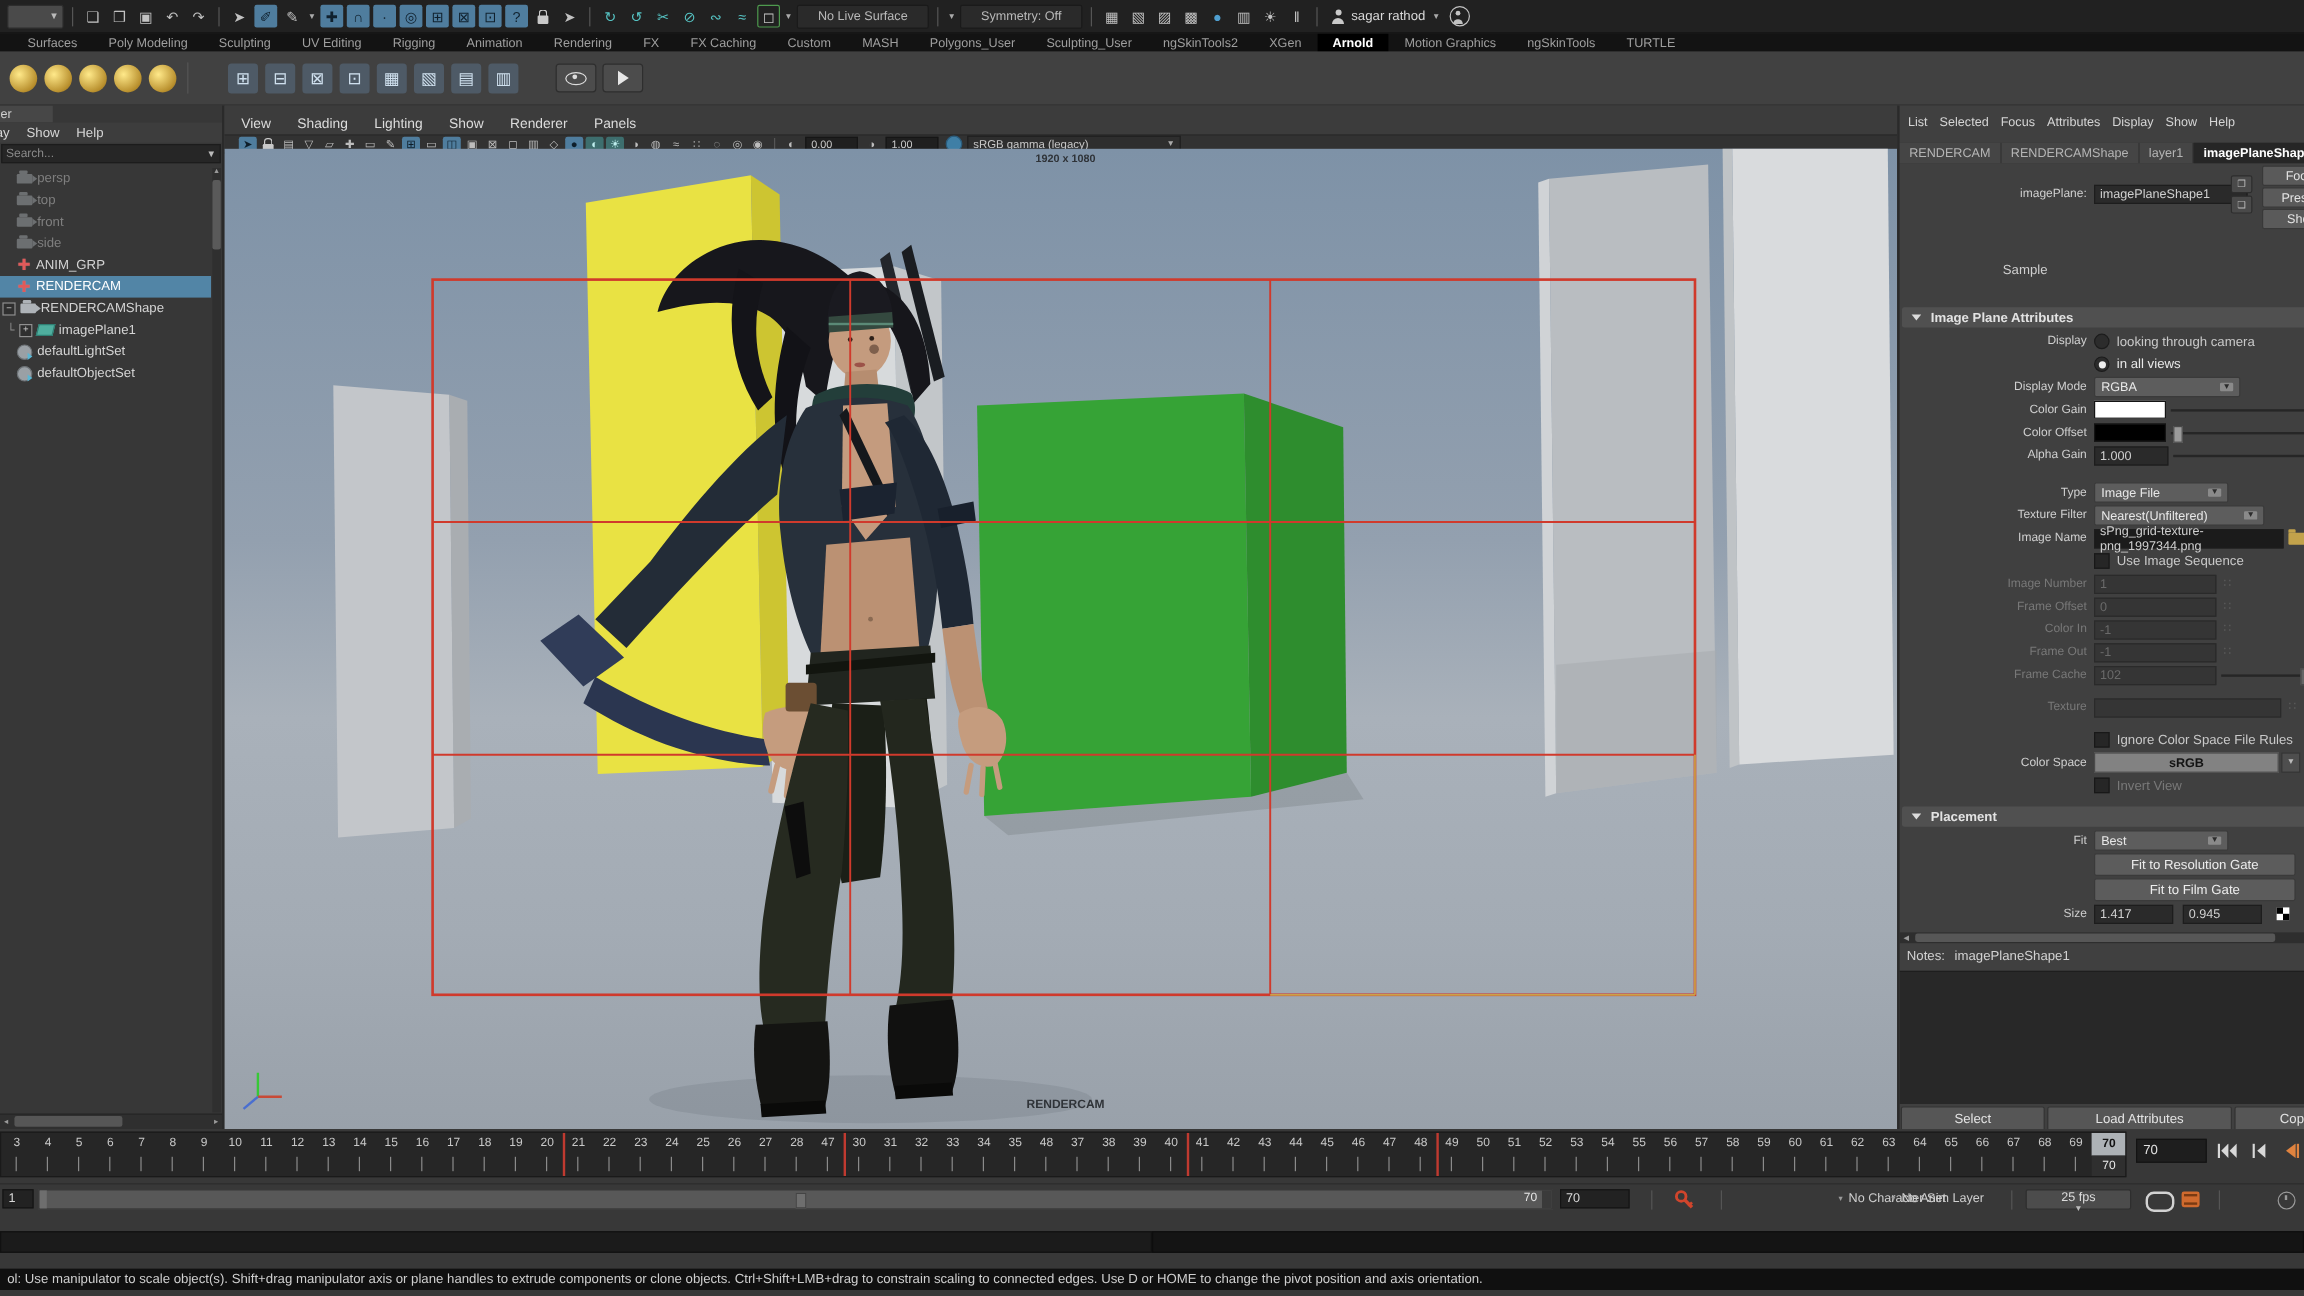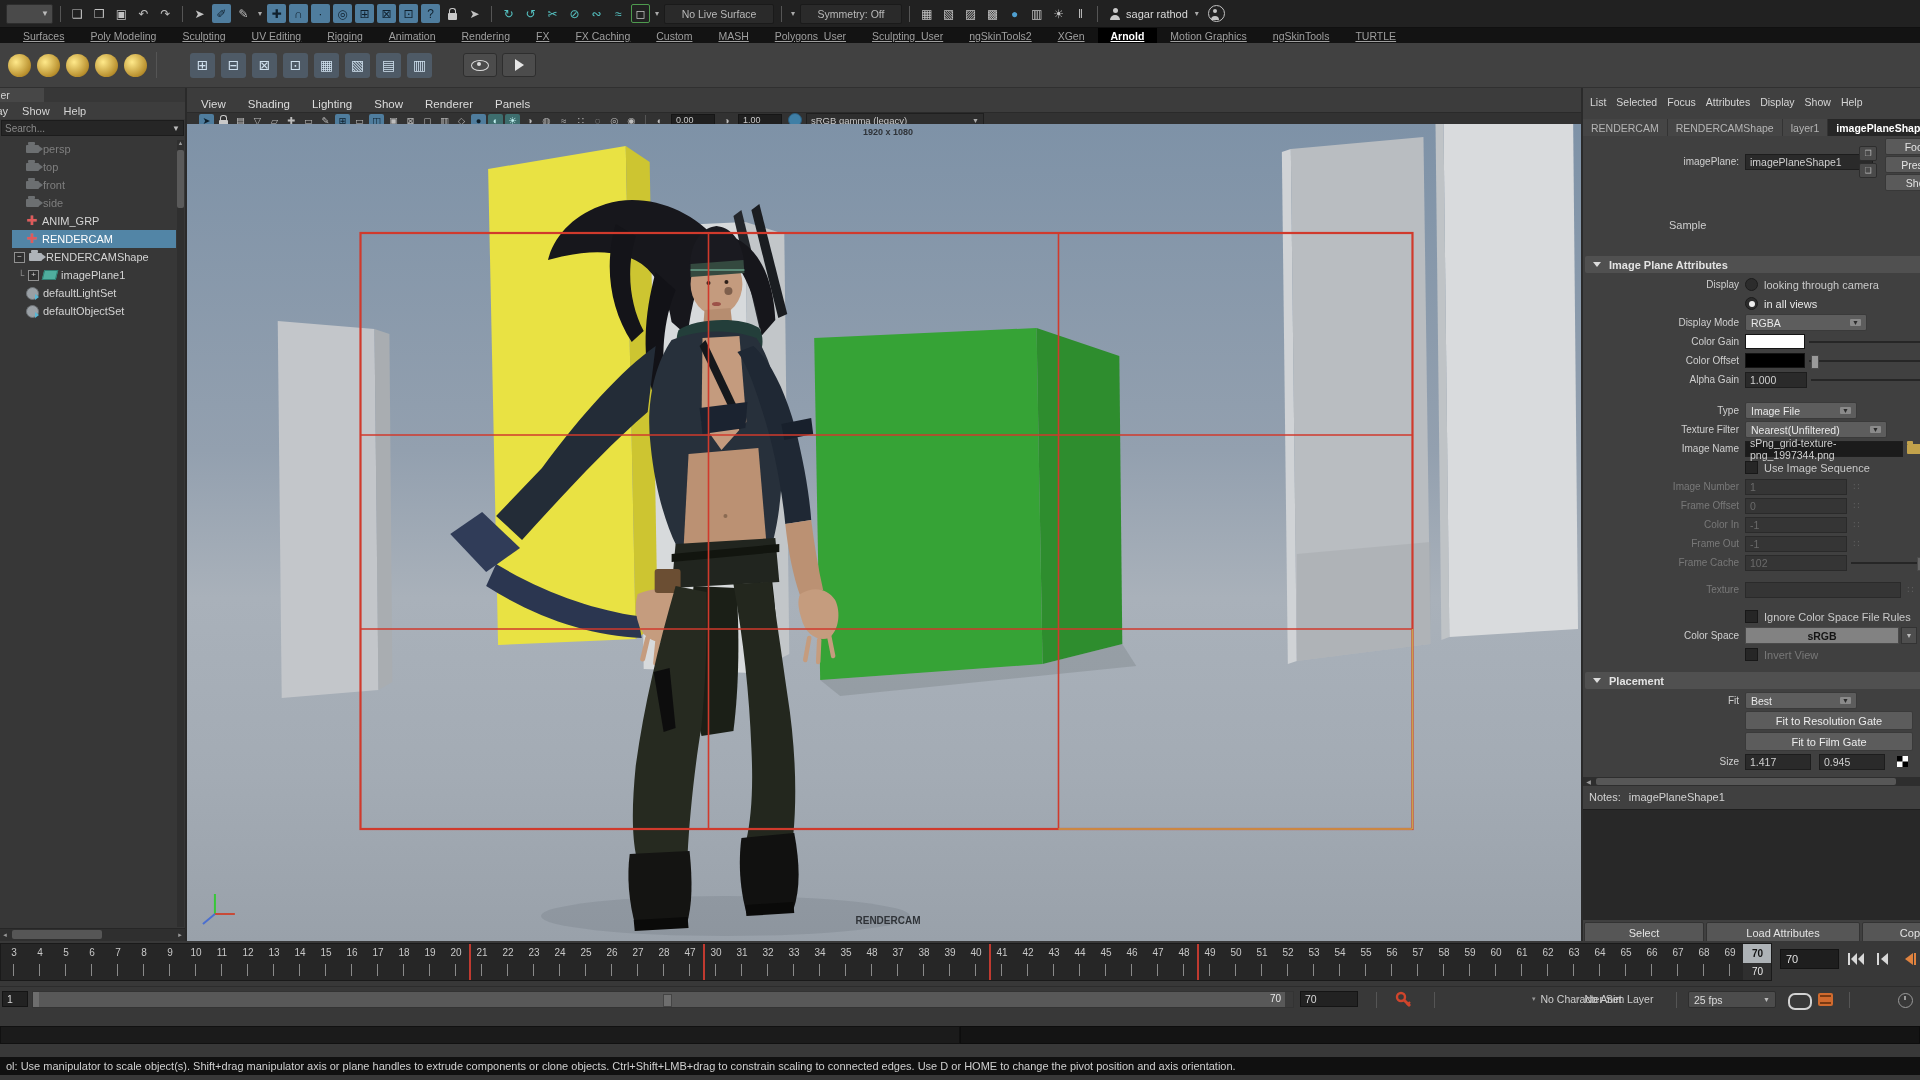--- a/index.html
+++ b/index.html
@@ -23,21 +23,21 @@
   .lock-shape::before{content:"";position:absolute;top:-5px;left:1px;width:5px;height:5px;border:1.5px solid #c9c9c9;border-bottom:none;border-radius:3px 3px 0 0;}
   .person-shape{position:relative;width:12px;height:12px;}
   .person-shape::before{content:"";position:absolute;top:0;left:3.5px;width:5px;height:5px;border-radius:50%;background:#c9c9c9;}
   .person-shape::after{content:"";position:absolute;bottom:0;left:1px;width:10px;height:5px;border-radius:5px 5px 0 0;background:#c9c9c9;}
   .help-circle{width:15px;height:15px;border:1.5px solid #c2c2c2;border-radius:50%;position:relative;}
   .help-circle::before{content:"";position:absolute;top:3px;left:4.5px;width:4px;height:4px;border-radius:50%;background:#c2c2c2;}
   .help-circle::after{content:"";position:absolute;bottom:1px;left:2.5px;width:8px;height:4px;border-radius:4px 4px 0 0;background:#c2c2c2;}
   .user-chip{display:flex;align-items:center;gap:5px;color:#d9d9d9;font-size:11px;padding:0 4px;}
   
   #menutabs{height:15px;background:#131313;display:flex;align-items:stretch;padding-left:10px;overflow:hidden;}
-  .mtab{display:flex;align-items:center;padding:0 13px;color:#9f9f9f;font-size:10.5px;white-space:nowrap;text-decoration:underline;}
+  .mtab{display:flex;align-items:center;padding:0 13px;color:#9f9f9f;font-size:10.5px;white-space:nowrap;}
   .mtab.active{background:#000;color:#fff;font-weight:bold;}
   
   #shelf{height:45px;background:#414141;border-bottom:1px solid #303030;display:flex;align-items:center;gap:5px;padding-left:8px;}
   .sicon{width:25px;height:25px;border-radius:3px;background:#4e5a66;color:#cfe0ee;display:flex;align-items:center;justify-content:center;font-size:14px;flex:0 0 auto;}
   .ball{background:radial-gradient(circle at 35% 35%,#ffe98a,#b9902e 70%,#7c5f1d);border-radius:50%;width:23px;height:23px;}
   .shelf-btn{width:32px;height:22px;background:#4c4c4c;border:1px solid #2e2e2e;border-radius:3px;display:flex;align-items:center;justify-content:center;}
   .eye{width:16px;height:9px;border:1.5px solid #dcdcdc;border-radius:50%;position:relative;}
   .eye::before{content:"";position:absolute;top:1.5px;left:5px;width:4px;height:4px;background:#dcdcdc;border-radius:50%;}
   .playtri{width:0;height:0;border-left:9px solid #e6e6e6;border-top:6px solid transparent;border-bottom:6px solid transparent;}
   
@@ -45,21 +45,21 @@
   
   #outliner{width:185px;background:#373737;border-right:2px solid #2a2a2a;position:relative;flex:0 0 auto;overflow:hidden;}
   .out-titletab{height:14px;background:#474747;width:44px;overflow:hidden;display:flex;align-items:center;}
   .out-titletab span{margin-left:-27px;font-size:10.5px;color:#d2d2d2;white-space:nowrap;}
   .out-menus{height:17px;display:flex;align-items:center;gap:14px;padding-left:0;background:#3d3d3d;overflow:hidden;}
   .out-menus .m{color:#d6d6d6;font-size:11px;white-space:nowrap;}
   .out-menus .m.clip{margin-left:-28px;}
   .out-search{height:14px;margin:1px 1px;background:#262626;border:1px solid #1c1c1c;display:flex;align-items:center;justify-content:space-between;padding:0 3px;}
   .out-search .ph{color:#8a8a8a;font-size:10px;}
   .out-search .ar{color:#bbb;font-size:8px;}
-  .otree{position:absolute;top:52px;left:0;right:9px;bottom:13px;overflow:hidden;padding-left:12px;}
+  .otree{position:absolute;top:52px;left:0;right:9px;bottom:13px;overflow:hidden;}
   .orow{height:18px;display:flex;align-items:center;gap:4px;padding-left:14px;white-space:nowrap;}
   .orow.sel{background:#5285a6;}
   .orow .lbl{font-size:11px;color:#d4d4d4;}
   .orow.dim .lbl{color:#7f7f7f;}
   .orow.sel .lbl{color:#fff;}
   .oi-cam{width:13px;height:8px;background:#aeb3b8;border-radius:1px;position:relative;flex:0 0 auto;}
   .oi-cam::before{content:"";position:absolute;right:-4px;top:1px;border-left:4px solid #aeb3b8;border-top:3px solid transparent;border-bottom:3px solid transparent;}
   .oi-cam::after{content:"";position:absolute;left:2px;top:-3px;width:7px;height:3px;background:#aeb3b8;border-radius:1px;}
   .dim .oi-cam{opacity:.45;}
   .oi-trans{color:#e05a5a;font-weight:bold;font-size:13px;line-height:10px;width:12px;text-align:center;flex:0 0 auto;text-shadow:0 0 1px #fff3;}
@@ -151,21 +151,21 @@
   #rangerow{height:26px;background:#383838;border-top:1px solid #2c2c2c;}
   #rangerow .abs{position:absolute;top:4px;}
   .rfield{height:16px;background:#222;border:1px solid #141414;color:#d8d8d8;font-size:10.5px;display:flex;align-items:center;padding-left:4px;box-sizing:border-box;}
   .rangebar{height:17px;background:#585858;border:1px solid #333;box-sizing:border-box;position:relative;}
   .rangebar .grip{position:absolute;left:50%;top:2px;width:7px;height:11px;background:#6e6e6e;border:1px solid #444;}
   .rangebar .endlbl{position:absolute;right:12px;top:1px;font-size:10px;color:#e8e8e8;}
   .rangebar .rgrip{position:absolute;right:0px;top:0;width:8px;height:15px;background:#3a3a3a;}
   .rangebar .lgrip{position:absolute;left:0px;top:0;width:6px;height:15px;background:#6e6e6e;}
   .ddlbl{display:flex;align-items:center;gap:5px;color:#cfcfcf;font-size:10.5px;}
   .ddlbl .tri{font-size:7px;color:#9a9a9a;}
-  .fpsbox{width:88px;height:17px;background:#4c4c4c;border:1px solid #2e2e2e;border-radius:2px;color:#dcdcdc;font-size:10.5px;display:flex;align-items:center;justify-content:space-between;padding:0 5px;box-sizing:border-box;}
+  .fpsbox{width:88px;height:17px;background:#4c4c4c;border:1px solid #2e2e2e;border-radius:2px;color:#dcdcdc;font-size:10.5px;display:flex;align-items:center;justify-content:space-between;padding:0 5px;box-sizing:border-box;flex-direction:column;}
   .loop-ic{width:20px;height:13px;border:2px solid #d2d2d2;border-radius:7px;}
   .film-ic{width:15px;height:13px;background:#d06a2e;border-radius:2px;position:relative;}
   .film-ic::before{content:"";position:absolute;left:2px;top:2px;width:11px;height:2px;background:#7a3a12;}
   .film-ic::after{content:"";position:absolute;left:2px;bottom:2px;width:11px;height:2px;background:#7a3a12;}
   .clock-ic{width:13px;height:13px;border:1.5px solid #9a9a9a;border-radius:50%;position:relative;}
   .clock-ic::before{content:"";position:absolute;left:5px;top:2px;width:1.5px;height:4px;background:#9a9a9a;}
   
   #cmdgap{height:45px;background:#383838;position:relative;}
   .cmdline{position:absolute;left:0;right:0;top:14px;height:18px;display:flex;}
   .cmdline .in{flex:1;background:#1b1b1b;border:1px solid #111;}

